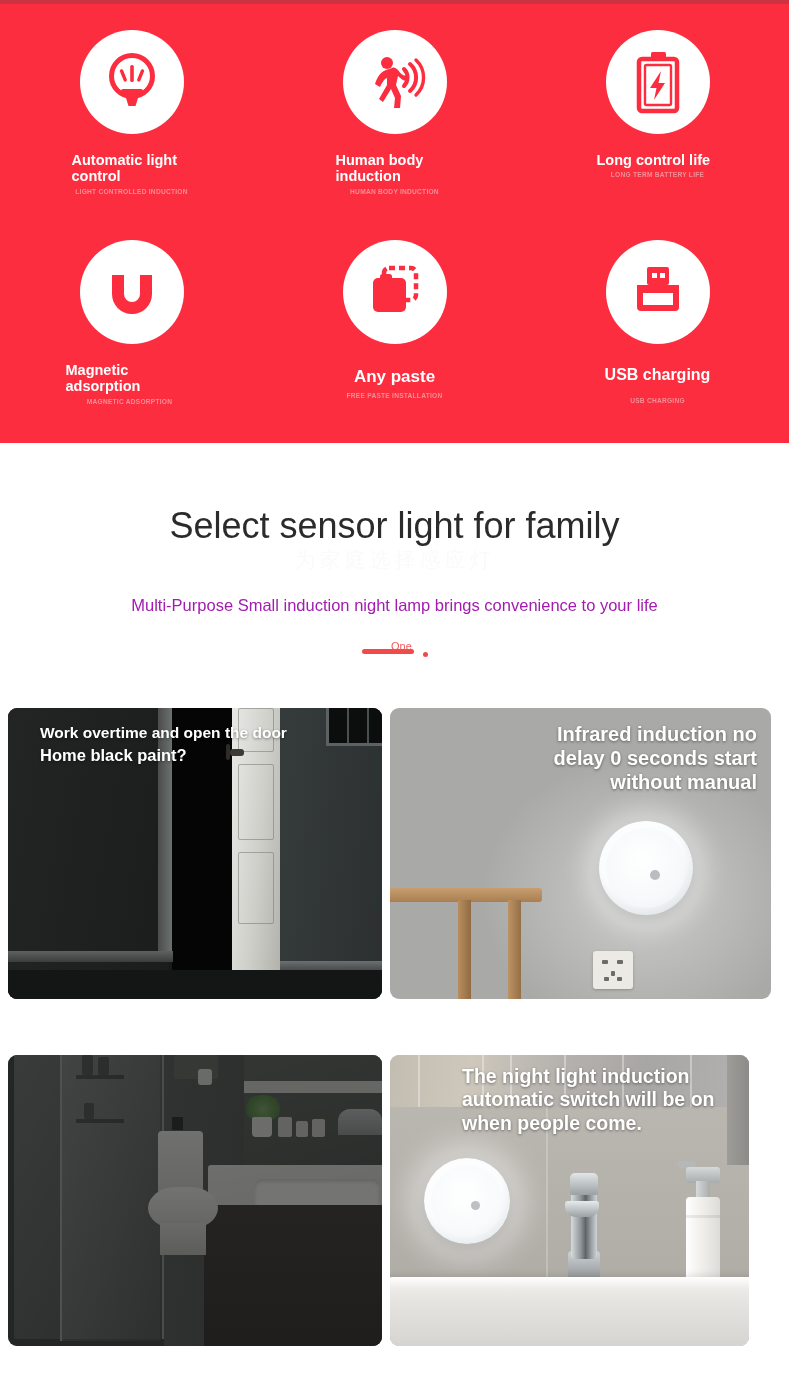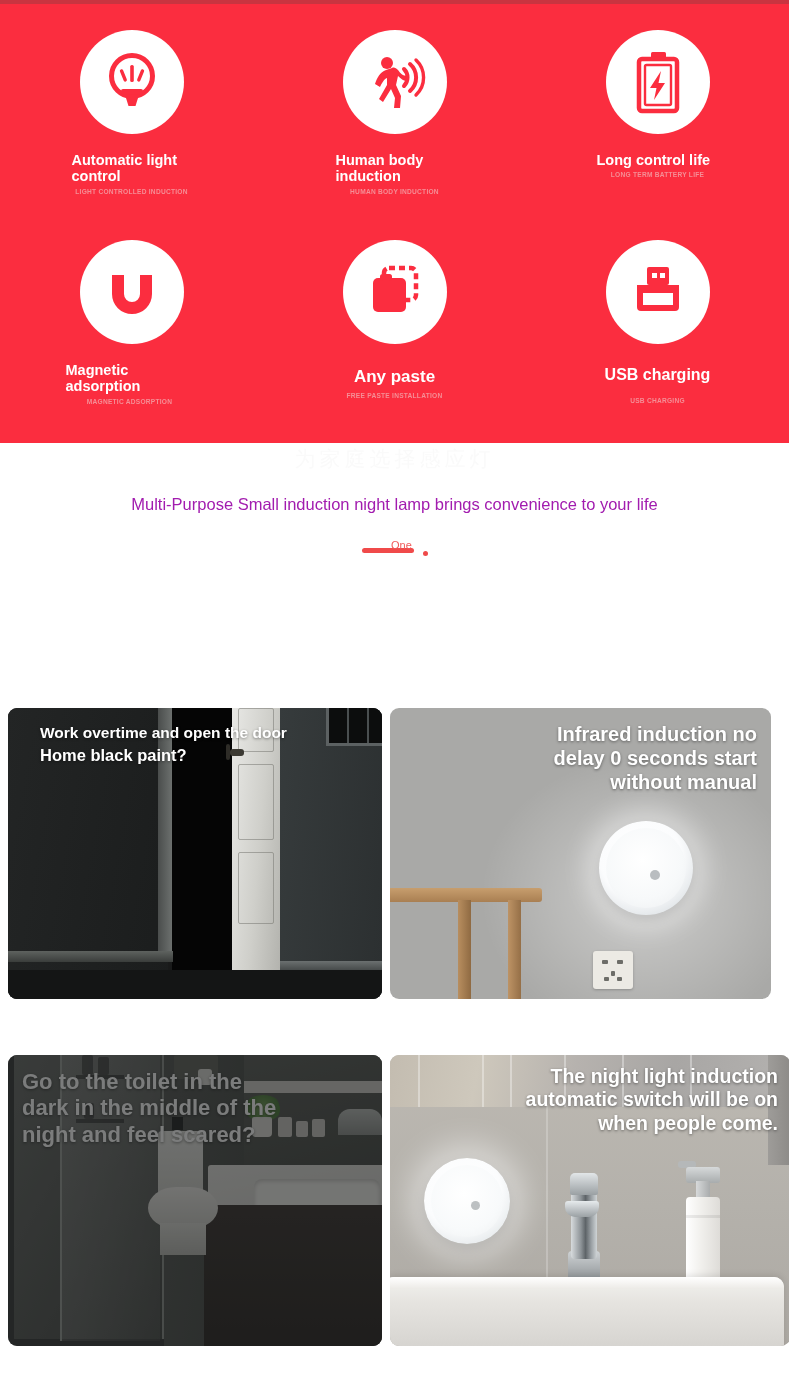--- a/index.html
+++ b/index.html
@@ -121,21 +121,21 @@
 
   
   .scene{
     position:absolute;
     border-radius:9px;
     overflow:hidden;
   }
   .scene-0{ left:8px;   top:708px;  width:374px; height:291px; }
   .scene-1{ left:390px; top:708px;  width:381px; height:291px; }
   .scene-2{ left:8px;   top:1055px; width:374px; height:291px; }
-  .scene-3{ left:390px; top:1055px; width:400px; height:291px;text-align:right; }
+  .scene-3{ left:390px; top:1055px; width:359px; height:291px; }
 
   .scene-photo{ position:absolute; inset:0; }
   .scene-caption{
     position:absolute;
     color:#ffffff;
     font-weight:bold;
     line-height:1.2;
     text-shadow:0 1px 3px rgba(0,0,0,.45);
     z-index:5;
   }
@@ -389,20 +389,21 @@
         </svg>
       </div>
       <div class="feature-title">USB charging</div>
       <div class="feature-sub">USB CHARGING</div>
     </div>
 
   </div>
 </section>
 
 <section class="headline-block">
+  <h1 class="headline">Select sensor light for family</h1>
   <div class="headline-ghost">为家庭选择感应灯</div>
   <p class="subheadline">Multi-Purpose Small induction night lamp brings convenience to your life</p>
 
   <div class="divider">
     <div class="divider-line"></div>
     <div class="divider-word">One</div>
     <div class="divider-dot"></div>
   </div>
 </section>
 
@@ -481,21 +482,20 @@
     <div class="p3-jar p3-j2"></div>
     <div class="p3-jar p3-j3"></div>
     <div class="p3-faucet"></div>
     <div class="p3-basin"></div>
     <div class="p3-vanity-body"></div>
     <div class="p3-toilet-tank"></div>
     <div class="p3-toilet-bowl"></div>
     <div class="p3-toilet-base"></div>
     <div class="p3-dim"></div>
   </div>
-  <figcaption class="scene-caption cap-2">Go to the toilet in the dark in the middle of the night and feel scared?</figcaption>
 </figure>
 
 <figure class="scene scene-3">
   <div class="scene-photo">
     <div class="p4-bg"></div>
     <div class="p4-tile-top">
       <div class="p4-tile-seam" style="left:28px;"></div>
       <div class="p4-tile-seam" style="left:92px;"></div>
       <div class="p4-tile-seam" style="left:120px;"></div>
       <div class="p4-tile-seam" style="left:174px;"></div>

